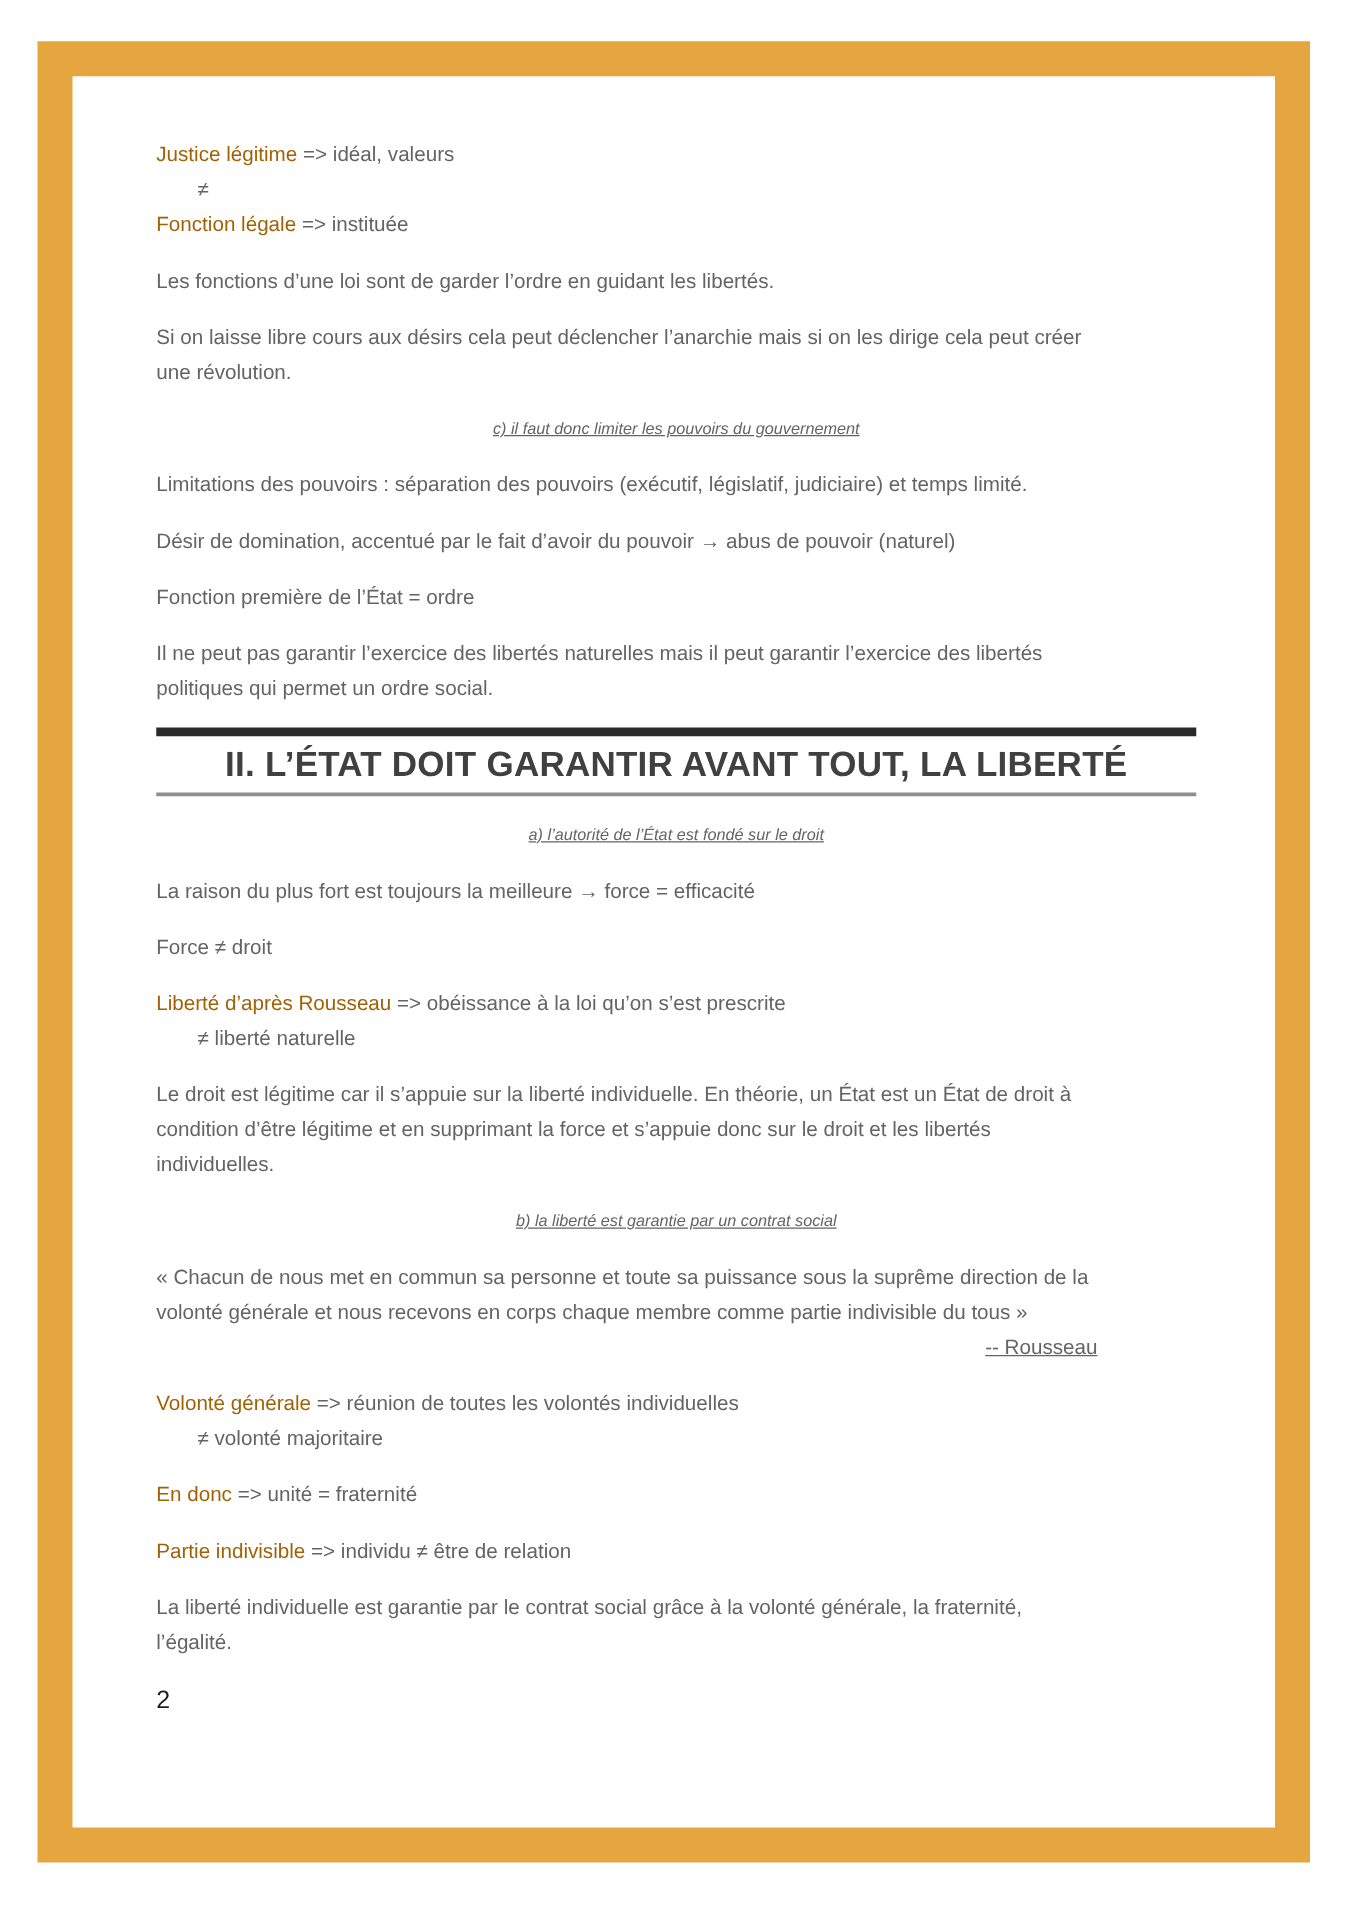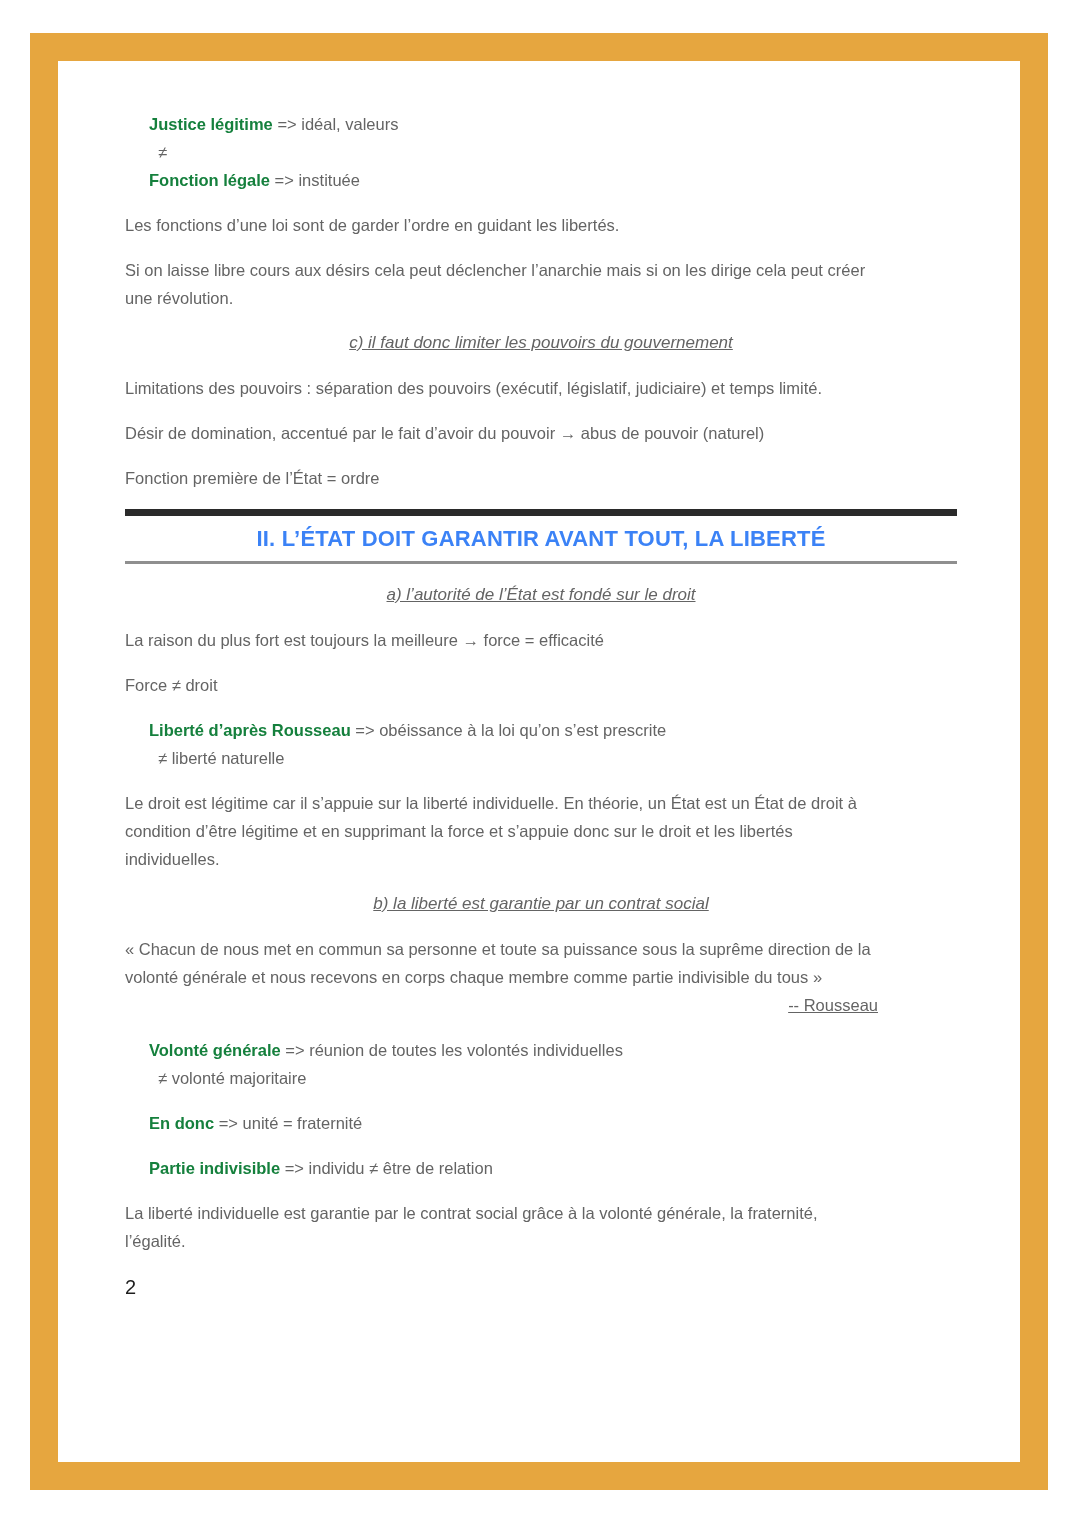--- a/index.html
+++ b/index.html
@@ -30,42 +30,42 @@
     top: 110px;
     width: 832px;
     color: #646464;
     font-size: 16.5px;
     line-height: 28px;
   }
   .block { margin: 0 0 17px 0; }
   .block.tight { margin-top: -17px; }
   p { margin: 0; }
   .line { display: block; }
-  .term { font-weight: bold; color: #15803d; margin-left: 24px; }
+  .term { font-weight: normal; color: #a16207; }
   .subline { margin-left: 33px; }
   .subheading {
     text-align: center;
     font-style: italic;
     font-weight: normal;
-    font-size: 17px;
+    font-size: 13px;
     margin: 0 0 17px 0;
   }
   .subheading .u { text-decoration: underline; }
   .heading-block {
     border-top: 7px solid #2A2A2A;
     border-bottom: 3px solid #8F8F8F;
     margin: 8px 0 17px 0;
     padding: 8px 0 7px 0;
     text-align: center;
   }
   .heading-block h2 {
     margin: 0;
-    font-size: 22px;
+    font-size: 28px;
     line-height: 30px;
-    color: #3b82f6;
+    color: #404040;
     font-weight: bold;
     letter-spacing: 0.2px;
   }
   .quote-attribution {
     text-align: right;
     padding-right: 79px;
     text-decoration: underline;
   }
   .page-number {
     color: #1E1E1E;
@@ -96,20 +96,24 @@
       </p>
       <h3 class="subheading"><span class="u">c) il faut donc limiter les pouvoirs du gouvernement</span></h3>
       <p class="block para">
         <span class="line">Limitations des pouvoirs : séparation des pouvoirs (exécutif, législatif, judiciaire) et temps limité.</span>
       </p>
       <p class="block para">
         <span class="line">Désir de domination, accentué par le fait d’avoir du pouvoir → abus de pouvoir (naturel)</span>
       </p>
       <p class="block para">
         <span class="line">Fonction première de l’État = ordre</span>
+      </p>
+      <p class="block para">
+        <span class="line">Il ne peut pas garantir l’exercice des libertés naturelles mais il peut garantir l’exercice des libertés</span>
+        <span class="line">politiques qui permet un ordre social.</span>
       </p>
       <div class="heading-block block">
         <h2>II. L’ÉTAT DOIT GARANTIR AVANT TOUT, LA LIBERTÉ</h2>
       </div>
       <h3 class="subheading"><span class="u">a) l’autorité de l’État est fondé sur le droit</span></h3>
       <p class="block para">
         <span class="line">La raison du plus fort est toujours la meilleure → force = efficacité</span>
       </p>
       <p class="block para">
         <span class="line">Force ≠ droit</span>

